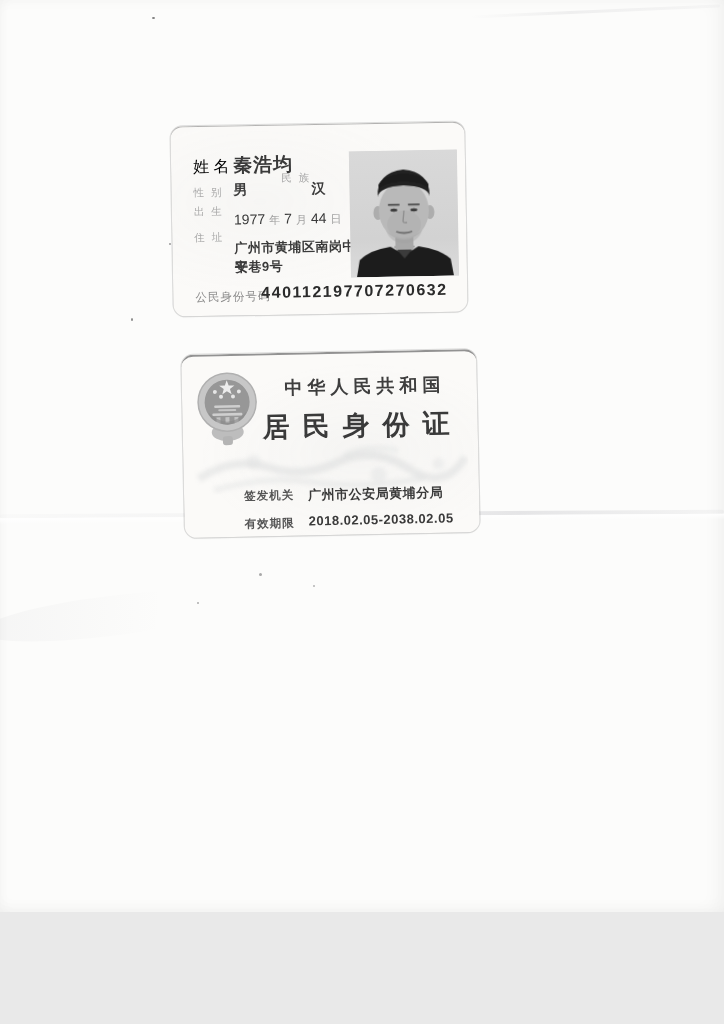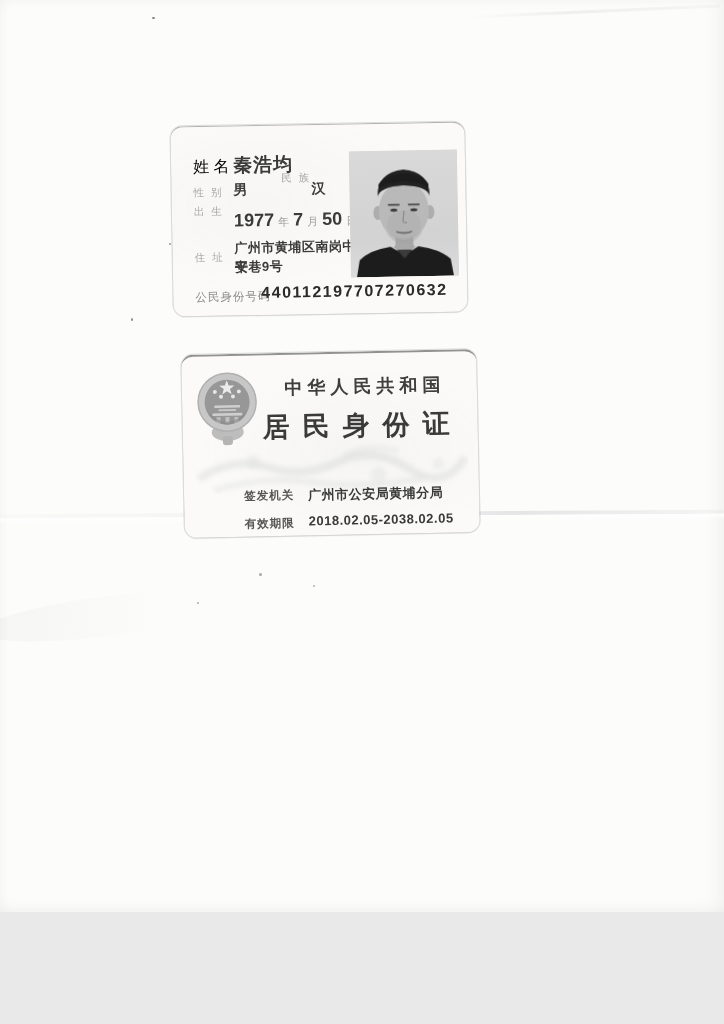--- a/index.html
+++ b/index.html
@@ -63,21 +63,21 @@
     background:
       radial-gradient(ellipse at 60% 55%, rgba(150,155,160,0.06), transparent 65%),
       #fbfaf8;
   }
   .f-abs{position:absolute;white-space:nowrap;}
   .lbl{color:#a8a8a8;font-size:10.5px;letter-spacing:2px;font-weight:400;}
   .val{color:#3a3a3a;font-weight:700;font-size:14px;}
   .name-val{font-size:19px;letter-spacing:1px;}
   .addr-val{font-size:13px;line-height:19px;white-space:normal;width:144px;letter-spacing:0.5px;}
   .birth-unit{color:#9f9f9f;font-size:11px;font-weight:400;margin:0 4px;}
-  .birth-num{color:#3a3a3a;font-weight:700;font-size:18px;}
+  .birth-num{color:#3a3a3a;font-weight:400;font-size:14px;}
   .id-lbl{color:#8a8a8a;font-size:11.5px;letter-spacing:1px;}
   .id-val{color:#2b2b2b;font-size:16px;font-weight:700;letter-spacing:1.5px;}
 
   .photo{
     position:absolute;left:178px;top:27px;width:108px;height:126px;
     background:#d6d6d6;overflow:hidden;
   }
   .photo svg{display:block;}
 
   .emblem{position:absolute;left:13px;top:13px;width:64px;height:78px;}
@@ -122,24 +122,24 @@
     <div class="f-abs" style="left:22px;top:30px;">姓 名</div>
     <div class="f-abs val name-val" style="left:62px;top:26px;">秦浩均</div>
 
     <div class="f-abs lbl" style="left:22px;top:59px;">性 别</div>
     <div class="f-abs val" style="left:62px;top:55px;">男</div>
     <div class="f-abs lbl" style="left:110px;top:46px;">民 族</div>
     <div class="f-abs val" style="left:140px;top:55px;">汉</div>
 
     <div class="f-abs lbl" style="left:22px;top:78px;">出 生</div>
     <div class="f-abs" style="left:62px;top:84px;">
-      <span class="birth-num">1977</span><span class="birth-unit">年</span><span class="birth-num">7</span><span class="birth-unit">月</span><span class="birth-num">50</span><span class="birth-unit">日</span>
-    </div>
-
-    <div class="f-abs lbl" style="left:22px;top:124px;">住 址</div>
+      <span class="birth-num">1977</span><span class="birth-unit">年</span><span class="birth-num">7</span><span class="birth-unit">月</span><span class="birth-num">44</span><span class="birth-unit">日</span>
+    </div>
+
+    <div class="f-abs lbl" style="left:22px;top:104px;">住 址</div>
     <div class="f-abs val addr-val" style="left:62px;top:112px;">广州市黄埔区南岗中街平</div>
     <div class="f-abs val addr-val" style="left:62px;top:131px;">安巷9号</div>
 
     <div class="f-abs id-lbl" style="left:22px;top:163px;">公民身份号码</div>
     <div class="f-abs id-val" style="left:88px;top:158px;">440112197707270632</div>
 
     <div class="photo">
       <svg width="108" height="126" viewBox="0 0 108 126" xmlns="http://www.w3.org/2000/svg">
         <defs>
           <linearGradient id="pbg" x1="0" y1="0" x2="0" y2="1">

